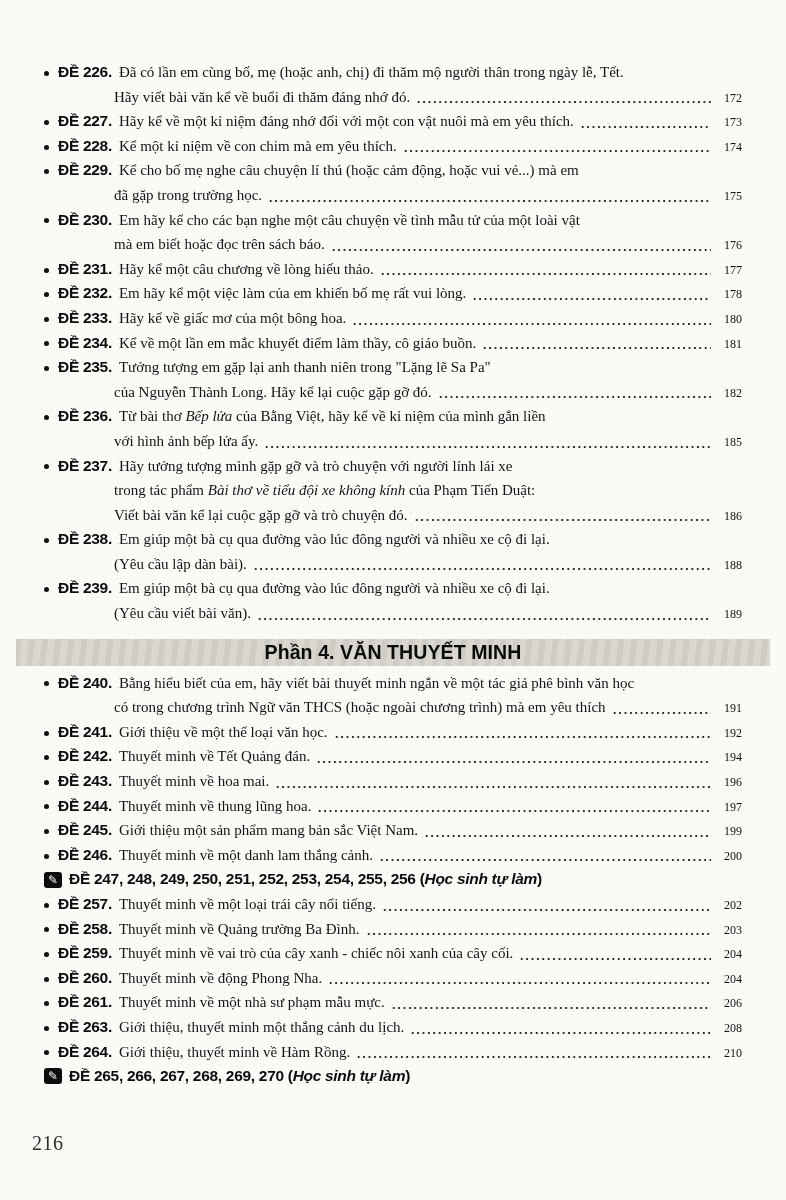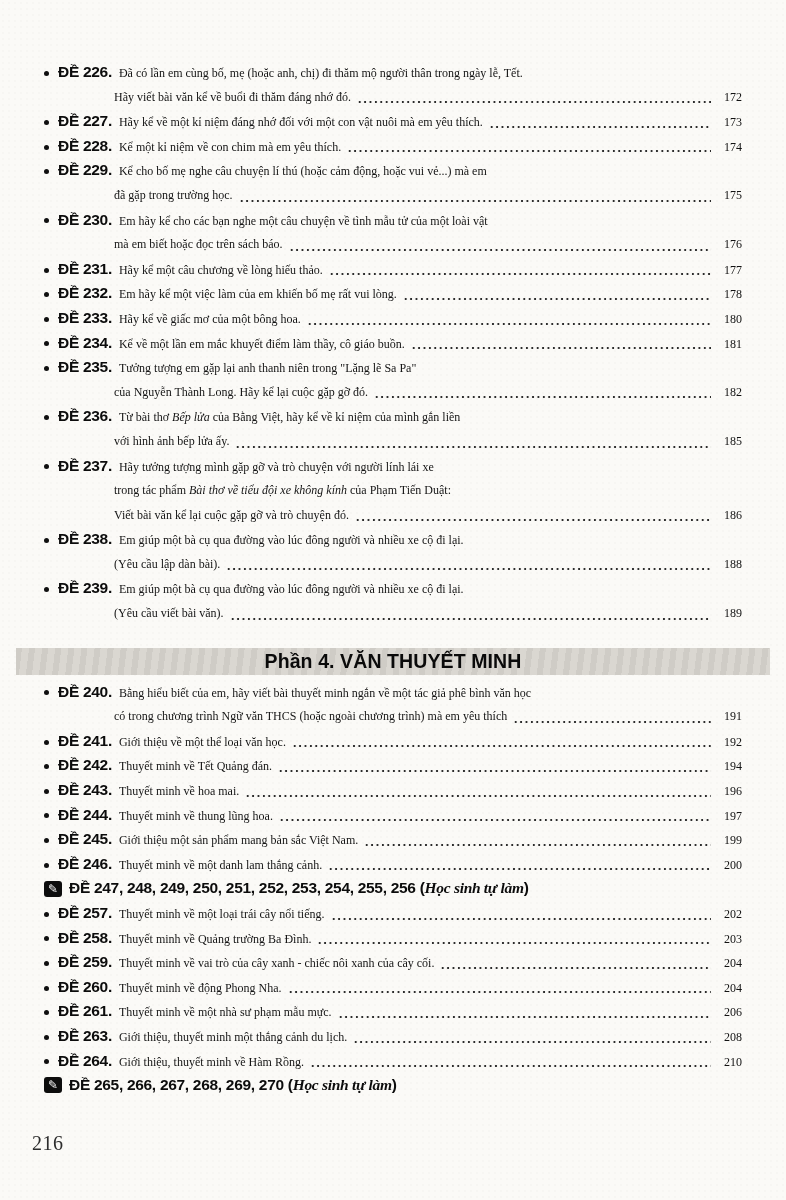--- a/index.html
+++ b/index.html
@@ -20,45 +20,45 @@
   }
   .marker{
     width:5px;height:5px;border-radius:50%;background:#101010;
     align-self:center;flex:0 0 auto;margin-right:9px;margin-top:2px;
   }
   .label{
     font-family:"Liberation Sans", sans-serif;font-weight:bold;
     font-size:15.5px;letter-spacing:-0.3px;color:#0c0c0c;
     margin-right:7px;flex:0 0 auto;
   }
-  .text{font-size:12px;flex:0 0 auto;}
+  .text{font-size:15px;flex:0 0 auto;}
   .text .it{font-style:italic;}
   .cont{padding-left:70px;}
   .dots{
     flex:1 1 auto;min-width:8px;height:12px;
     margin:0 3px 4px 6px;align-self:flex-end;
     background-image:radial-gradient(circle,#2c2c2c 1.15px, transparent 1.45px);
     background-size:5.4px 6px;background-position:0 100%;background-repeat:repeat-x;
   }
   .pagenum{font-size:12px;flex:0 0 auto;min-width:28px;text-align:right;color:#121212;}
   .section-band{
-    margin:22px -28px 5px -28px;height:27px;
+    margin:13px -28px 5px -28px;height:27px;
     background:#d8d5cf;
     background-image:repeating-linear-gradient(97deg, rgba(0,0,0,0.045) 0 6px, rgba(255,255,255,0.05) 6px 13px);
     display:flex;align-items:center;justify-content:center;
   }
   .section-title{
     font-family:"Liberation Sans", sans-serif;font-weight:bold;
     font-size:19.5px;letter-spacing:0.1px;color:#0a0a0a;
   }
   .note-text{
     font-family:"Liberation Sans", sans-serif;font-weight:bold;
     font-size:15.5px;letter-spacing:-0.3px;color:#0c0c0c;
   }
-  .note-text .it{font-style:italic;font-family:Liberation Serif, serif;}
+  .note-text .it{font-style:italic;}
   .pencil-icon{
     flex:0 0 auto;width:18px;height:16px;border-radius:3px;
     background:#0d0d0d;color:#ffffff;font-size:12px;line-height:16px;
     text-align:center;align-self:center;margin-right:7px;
     font-family:"DejaVu Sans", sans-serif;
   }
   .footer-page{
     position:absolute;left:32px;top:1132px;
     font-family:Liberation Serif, serif;font-size:20px;
     letter-spacing:0.5px;color:#2d2d2d;

